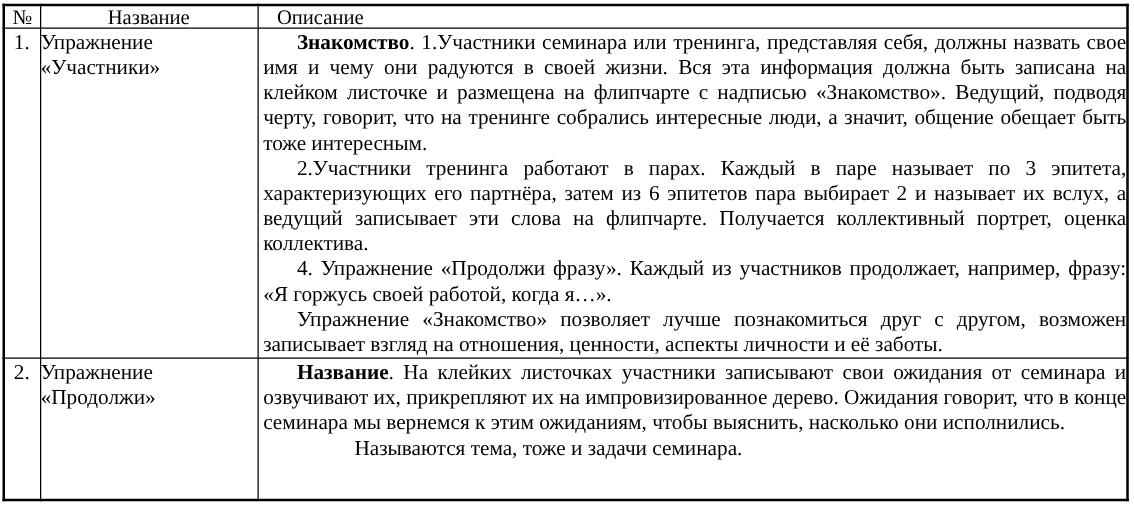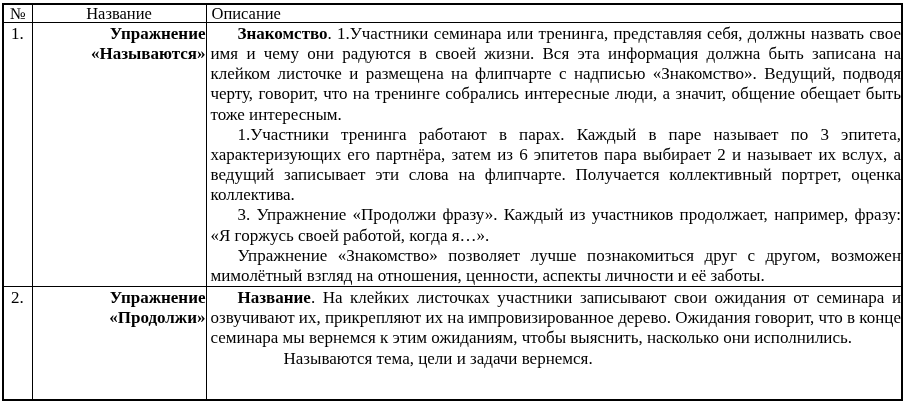--- a/index.html
+++ b/index.html
@@ -39,30 +39,30 @@
   thead th {
     font-weight: normal;
     height: 17px;
     line-height: 17px;
     font-size: 16.5px;
     white-space: nowrap;
     overflow: hidden;
   }
   th.h-num  { text-align: left; padding-left: 6px; }
   th.h-name { }
-  th.h-desc { text-align: left; padding-left: 5px; font-family: Liberation Serif, serif; }
+  th.h-desc { text-align: left; padding-left: 15px; font-family: Liberation Serif, serif; }
 
   td.num-cell {
     text-align: left;
     padding: 1px 0 0 7px;
     line-height: 20.15px;
   }
   td.name-cell {
-    text-align: right;
-    font-weight: bold;
+    text-align: left;
+    font-weight: normal;
     padding-top: 1px;
   }
   td.name-cell .name-line { line-height: 20.15px; }
   td.desc-cell {
     padding: 1px 0 0 4px;
   }
   td.desc-cell p {
     margin: 0;
     text-align: justify;
     text-indent: 27px;
@@ -87,35 +87,35 @@
         <th class="h-num">№</th>
         <th class="h-name">Название</th>
         <th class="h-desc">Описание</th>
       </tr>
     </thead>
     <tbody>
       <tr class="row-main">
         <td class="num-cell">1.</td>
         <td class="name-cell">
           <div class="name-line">Упражнение</div>
-          <div class="name-line">«Называются»</div>
+          <div class="name-line">«Участники»</div>
         </td>
         <td class="desc-cell">
           <p><b>Знакомство</b><span>. 1.Участники семинара или тренинга, представляя себя, должны назвать свое имя и чему они радуются в своей жизни. Вся эта информация должна быть записана на клейком листочке и размещена на флипчарте с надписью «Знакомство». Ведущий, подводя черту, говорит, что на тренинге собрались интересные люди, а значит, общение обещает быть тоже интересным.</span></p>
-          <p>1.Участники тренинга работают в парах. Каждый в паре называет по 3 эпитета, характеризующих его партнёра, затем из 6 эпитетов пара выбирает 2 и называет их вслух, а ведущий записывает эти слова на флипчарте. Получается коллективный портрет, оценка коллектива.</p>
-          <p>3. Упражнение «Продолжи фразу». Каждый из участников продолжает, например, фразу: «Я горжусь своей работой, когда я…».</p>
-          <p>Упражнение «Знакомство» позволяет лучше познакомиться друг с другом, возможен мимолётный взгляд на отношения, ценности, аспекты личности и её заботы.</p>
+          <p>2.Участники тренинга работают в парах. Каждый в паре называет по 3 эпитета, характеризующих его партнёра, затем из 6 эпитетов пара выбирает 2 и называет их вслух, а ведущий записывает эти слова на флипчарте. Получается коллективный портрет, оценка коллектива.</p>
+          <p>4. Упражнение «Продолжи фразу». Каждый из участников продолжает, например, фразу: «Я горжусь своей работой, когда я…».</p>
+          <p>Упражнение «Знакомство» позволяет лучше познакомиться друг с другом, возможен записывает взгляд на отношения, ценности, аспекты личности и её заботы.</p>
         </td>
       </tr>
       <tr class="row-second">
         <td class="num-cell">2.</td>
         <td class="name-cell">
           <div class="name-line">Упражнение</div>
           <div class="name-line">«Продолжи»</div>
         </td>
         <td class="desc-cell">
           <p><b>Название</b><span>. На клейких листочках участники записывают свои ожидания от семинара и озвучивают их, прикрепляют их на импровизированное дерево. Ожидания говорит, что в конце семинара мы вернемся к этим ожиданиям, чтобы выяснить, насколько они исполнились.</span></p>
-          <p class="big-indent">Называются тема, цели и задачи вернемся.</p>
+          <p class="big-indent">Называются тема, тоже и задачи семинара.</p>
         </td>
       </tr>
     </tbody>
   </table>
 </div>
 
 </body></html>

